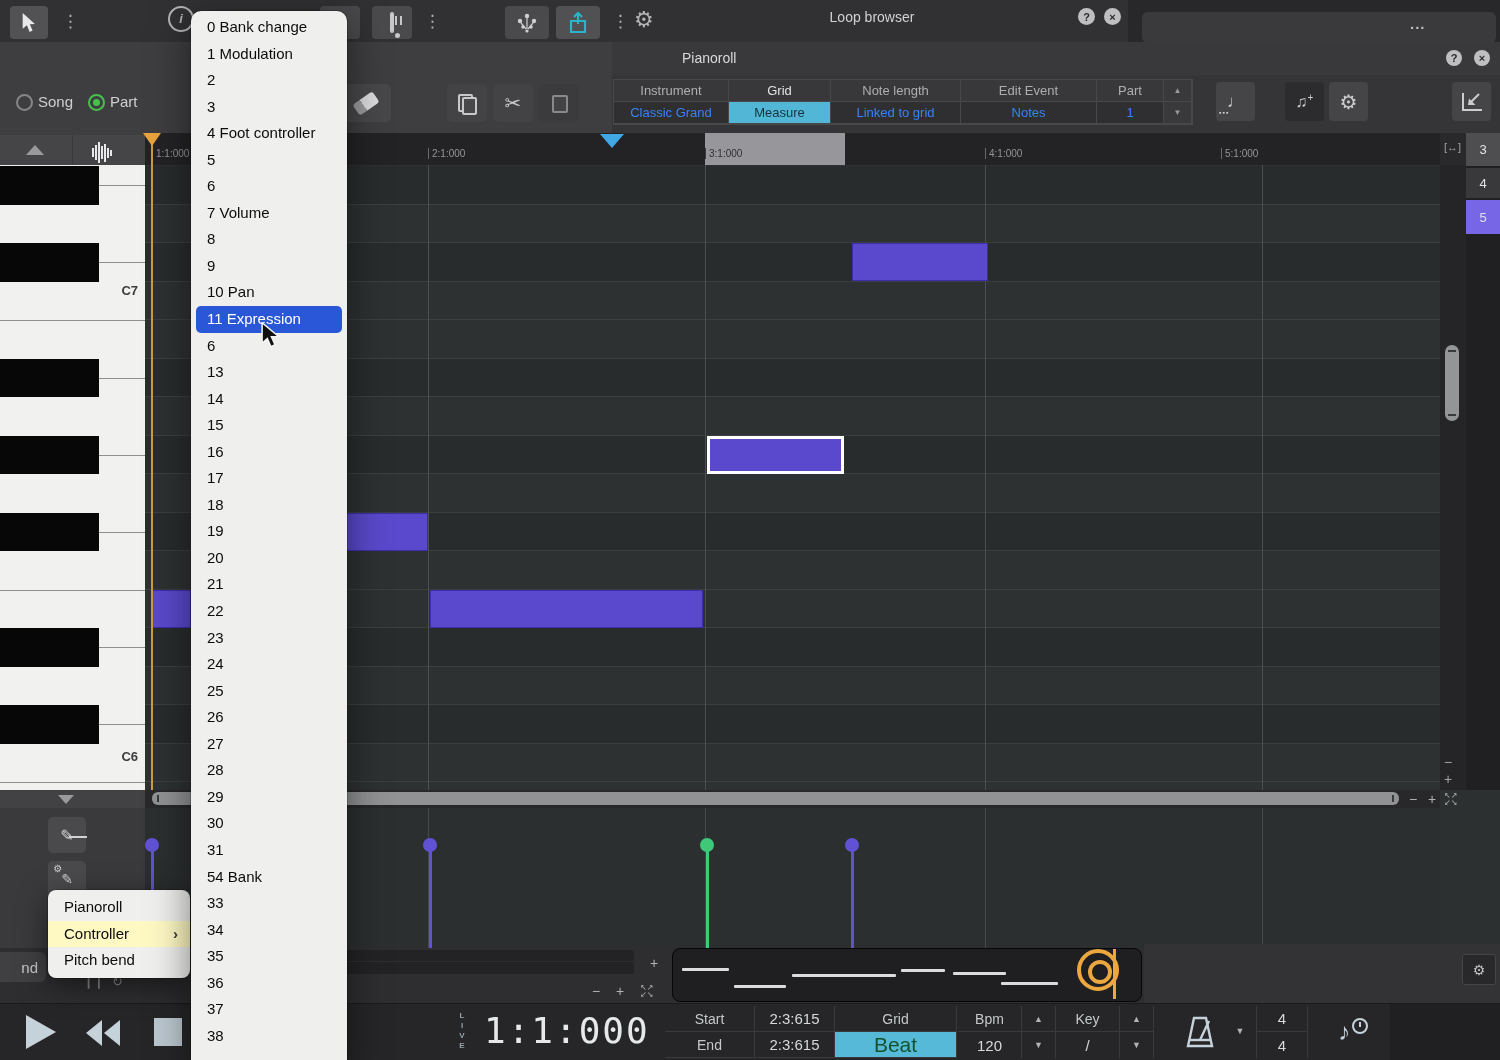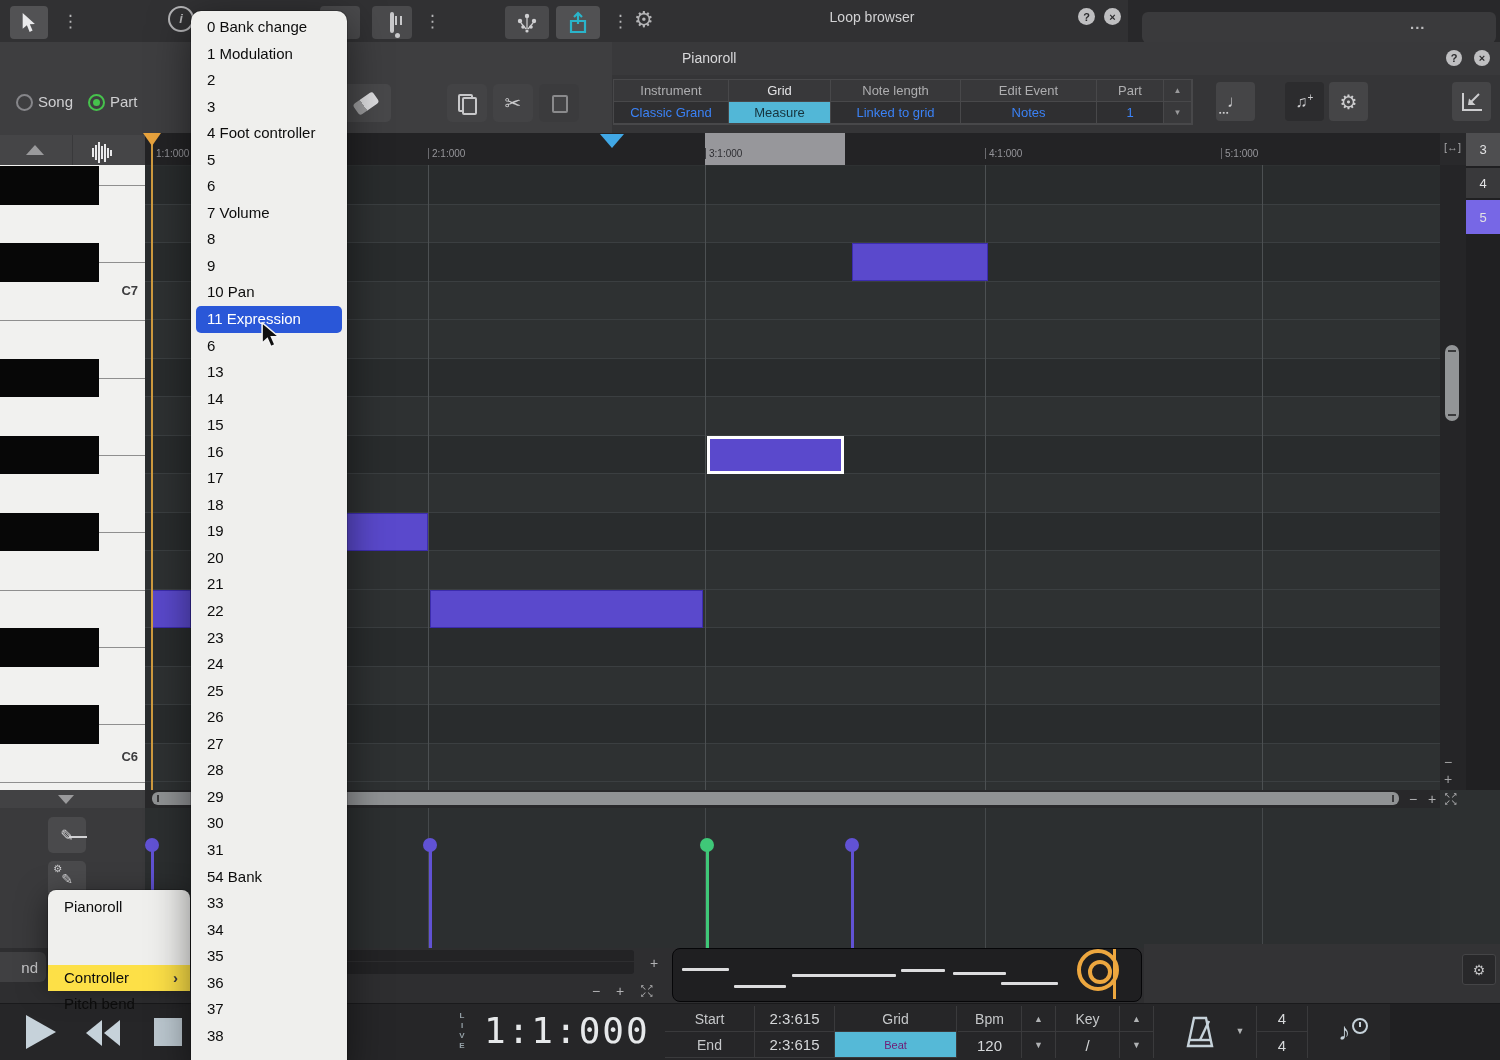--- a/index.html
+++ b/index.html
@@ -119,35 +119,35 @@
   .rew-tri{position:absolute;top:16px;width:0;height:0;
     border-right:16px solid #c6d2da;border-top:13px solid transparent;border-bottom:13px solid transparent;}
   .stop-sq{position:absolute;left:154px;top:14px;width:28px;height:28px;background:#bcc8d0;}
   .live{position:absolute;left:456px;top:7px;color:#96a2a8;font-size:8px;line-height:10px;font-weight:bold;text-align:center;width:12px;}
   .time-display{position:absolute;left:484px;top:6px;font-family:"DejaVu Sans Mono",monospace;
     font-size:36px;color:#e6e8ea;letter-spacing:2px;}
   .tr-table{position:absolute;left:665px;top:2px;display:grid;grid-template-columns:90px 80px 122px;grid-auto-rows:26px;}
   .tr-cell{border-right:1px solid #3a3a3c;border-bottom:1px solid #3a3a3c;display:flex;align-items:center;justify-content:center;
     font-size:14px;color:#c6c8ca;}
   .tr-cell.val{font-size:15px;color:#d6d8da;}
-  .tr-cell.teal{background:#55b9d7;color:#701a75;font-size:11px;}
+  .tr-cell.teal{background:#55b9d7;color:#14532d;font-size:21px;}
   .blk{position:absolute;display:flex;align-items:center;justify-content:center;font-size:14px;color:#c6c8ca;
     border-right:1px solid #3a3a3c;box-sizing:border-box;}
   .arrow-sm{font-size:9px;color:#b0b2b4;}
   .metro{position:absolute;left:1178px;top:10px;width:44px;height:38px;}
   .notclk{position:absolute;left:1330px;top:10px;width:44px;height:38px;color:#c6d2da;}
   
   .menu{position:absolute;left:191px;top:11px;width:156px;height:1060px;background:#efefed;border-radius:10px;
     box-shadow:0 10px 40px rgba(0,0,0,.5),0 0 0 1px rgba(0,0,0,.18);padding-top:3px;box-sizing:border-box;z-index:20;}
   .menu-item{height:26.55px;line-height:26.55px;padding-left:16px;font-size:15px;color:#0c0c0c;white-space:nowrap;}
   .menu-item.sel{background:#2a57d8;color:#ffffff;border-radius:5px;margin:0 5px;padding-left:11px;}
   .submenu{position:absolute;left:48px;top:890px;width:142px;height:88px;background:#efefed;border-radius:8px;
     box-shadow:0 8px 30px rgba(0,0,0,.5),0 0 0 1px rgba(0,0,0,.18);padding-top:4px;box-sizing:border-box;z-index:19;}
   .sub-item{height:26.5px;line-height:26.5px;padding-left:16px;font-size:15px;color:#0c0c0c;position:relative;}
-  .sub-item.hl{background:#fde047;margin-top:44px;}
+  .sub-item.hl{background:#fef9c3;}
   .sub-item .arr{position:absolute;right:12px;top:0;color:#3a3a3e;font-weight:bold;}
   .cursor{position:absolute;left:260px;top:322px;z-index:30;}
   
   .wave{display:flex;align-items:center;gap:1px;position:absolute;left:92px;top:7px;}
   .wave i{width:2px;background:#e8e8ea;display:block;}
   .eraser{width:24px;height:13px;background:linear-gradient(90deg,#9a9a9c 0 9px,#dcdcde 9px);border-radius:3px;transform:rotate(-35deg);}
   .copy-ic{position:relative;width:20px;height:20px;}
   .copy-ic i{position:absolute;width:11px;height:14px;border:2px solid #c8c8ca;border-radius:2px;background:#48484a;}
   .piano-ic{width:14px;height:20px;border:2px solid #c8c8ca;border-radius:3px;position:relative;}
   .piano-ic i{position:absolute;top:2px;width:2px;height:9px;background:#c8c8ca;}

